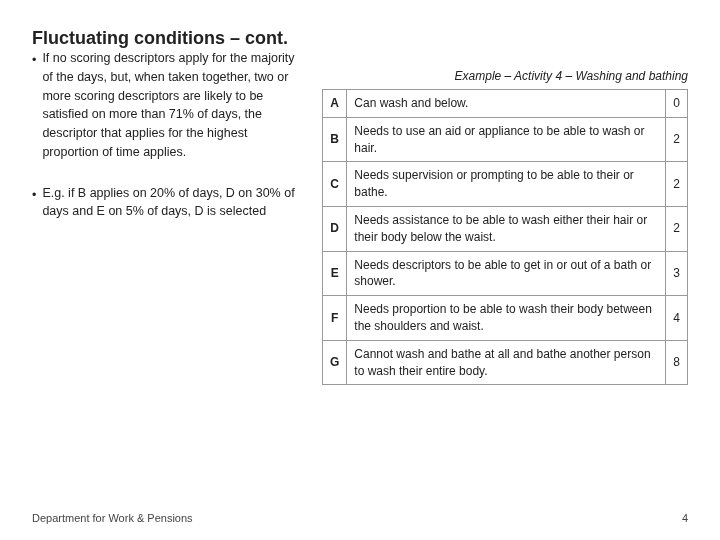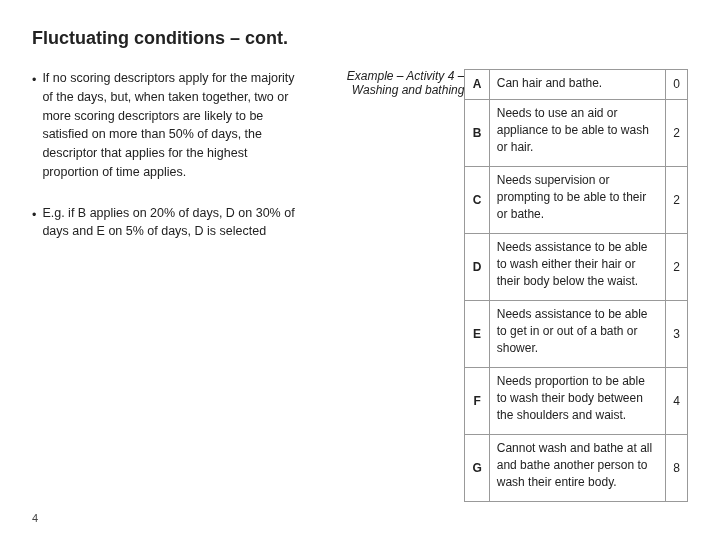--- a/index.html
+++ b/index.html
@@ -15,21 +15,20 @@
     .page {
       width: 720px;
       height: 540px;
       padding: 28px 32px 16px 32px;
       display: flex;
       flex-direction: column;
     }
     .title {
       font-size: 18px;
       font-weight: bold;
-      margin-bottom: 20px;
       color: #222;
     }
     .content {
       display: flex;
       flex-direction: row;
       flex: 1;
       gap: 20px;
     }
     .left-col {
       flex: 0 0 270px;
@@ -45,20 +44,22 @@
       flex-direction: row;
       gap: 6px;
     }
     .bullet-dot {
       flex-shrink: 0;
       margin-top: 2px;
     }
     .right-col {
       flex: 1;
       display: flex;
+      flex-direction: column;
+      margin-top: 20px;
     }
     .table-title {
       font-size: 12px;
       font-style: italic;
       text-align: right;
       margin-bottom: 6px;
       color: #222;
     }
     table {
       width: 100%;
@@ -98,67 +99,68 @@
 </head>
 <body>
 
 <div class="page">
   <div class="title">Fluctuating conditions – cont.</div>
   <div class="content">
     <div class="left-col">
 
       <div class="bullet-item">
         <span class="bullet-dot">•</span>
-        <span>If no scoring descriptors apply for the majority of the days, but, when taken together, two or more scoring descriptors are likely to be satisfied on more than 50% of days, the descriptor that applies for the highest proportion of time applies.</span>
+        <span>If no scoring descriptors apply for the majority of the days, but, when taken together, two or more scoring descriptors are likely to be satisfied on more than 71% of days, the descriptor that applies for the highest proportion of time applies.</span>
       </div>
 
       <div class="bullet-item">
         <span class="bullet-dot">•</span>
         <span>E.g. if B applies on 20% of days, D on 30% of days and E on 5% of days, D is selected</span>
       </div>
     </div>
     <div class="right-col">
       <div class="table-title">Example – Activity 4 – Washing and bathing</div>
       <table>
         <tbody id="table-body">
         <tr>
               <td class="col-letter">A</td>
-              <td class="col-desc">Can hair and bathe.</td>
+              <td class="col-desc">Can wash and below.</td>
               <td class="col-score">0</td>
             </tr>
             <tr>
               <td class="col-letter">B</td>
               <td class="col-desc">Needs to use an aid or appliance to be able to wash or hair.</td>
               <td class="col-score">2</td>
             </tr>
             <tr>
               <td class="col-letter">C</td>
               <td class="col-desc">Needs supervision or prompting to be able to their or bathe.</td>
               <td class="col-score">2</td>
             </tr>
             <tr>
               <td class="col-letter">D</td>
               <td class="col-desc">Needs assistance to be able to wash either their hair or their body below the waist.</td>
               <td class="col-score">2</td>
             </tr>
             <tr>
               <td class="col-letter">E</td>
-              <td class="col-desc">Needs assistance to be able to get in or out of a bath or shower.</td>
+              <td class="col-desc">Needs descriptors to be able to get in or out of a bath or shower.</td>
               <td class="col-score">3</td>
             </tr>
             <tr>
               <td class="col-letter">F</td>
               <td class="col-desc">Needs proportion to be able to wash their body between the shoulders and waist.</td>
               <td class="col-score">4</td>
             </tr>
             <tr>
               <td class="col-letter">G</td>
               <td class="col-desc">Cannot wash and bathe at all and bathe another person to wash their entire body.</td>
               <td class="col-score">8</td>
             </tr>
           </tbody>
       </table>
     </div>
   </div>
   <div class="footer">
+    <span>Department for Work &amp; Pensions</span>
     <span>4</span>
   </div>
 </div>
 
 </body></html>

